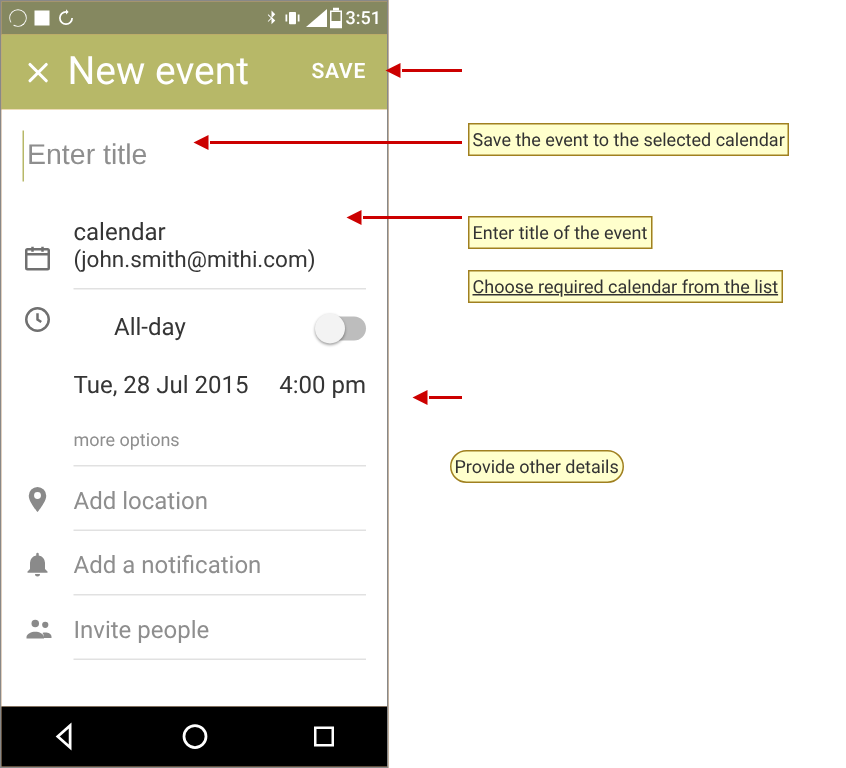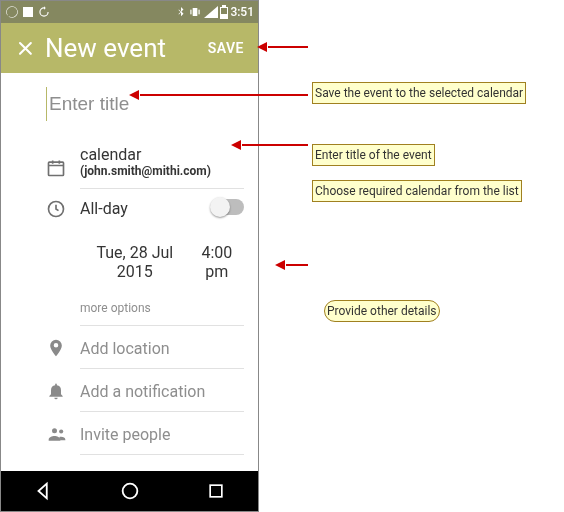--- a/index.html
+++ b/index.html
@@ -38,21 +38,21 @@
     height: 50px;
     background: #b7b868;
     display: flex;
     align-items: center;
     color: #fff;
     padding: 0 10px;
   }
   .titlebar .close { width: 28px; display:flex; align-items:center; justify-content:center; }
   .titlebar .title { flex: 1; font-size: 26px; padding-left: 6px; }
   .titlebar .save { font-size: 14px; font-weight: 600; letter-spacing: 0.5px; padding-right: 4px; }
-  .content { flex: 1; background: #fff; overflow: hidden; padding-left: 31px; }
+  .content { flex: 1; background: #fff; overflow: hidden; }
   .title-input-wrap { padding: 14px 14px 14px 14px; }
   .title-input {
     width: 100%;
     border: none;
     font-size: 19px;
     color: #333;
     padding: 6px 0;
     outline: none;
     border-left: 1px solid #b7b868;
     padding-left: 2px;
@@ -65,27 +65,27 @@
   }
   .row .icon {
     width: 34px;
     color: #707070;
     display: flex;
     justify-content: flex-start;
     padding-top: 2px;
   }
   .row .body { flex: 1; color: #353535; font-size: 16px; }
   .row .body.muted { color: #8e8e8e; }
-  .sub { font-size: 12px; color: #353535; font-weight: bold; }
+  .sub { font-size: 15px; color: #353535; }
   .sep {
     height: 1px; background: #e1e1e1; margin: 0px 14px 0 48px;
   }
   .datetime { display:flex; align-items:center; justify-content:space-between; padding: 10px 14px 10px 48px; font-size:16px; color:#353535;text-align:center;}
   .more { padding: 10px 14px 10px 48px; color:#8e8e8e; font-size:12px;}
-  .allday-row { display:flex; align-items:flex-start; padding: 10px 14px 10px 14px; }
+  .allday-row { display:flex; align-items:flex-end; padding: 10px 14px 10px 14px; gap: 27px; }
   .allday-row .icon { width:34px; color:#707070; }
   .allday-row .lbl { flex:1; font-size:16px; color:#353535; }
   .toggle {
     width: 32px; height: 16px; border-radius: 10px; background:#bdbdbd; position:relative;
   }
   .toggle .knob {
     position:absolute; left:-2px; top:-2px; width:20px; height:20px; border-radius:50%;
     background:#f3f3f3; box-shadow:0 1px 2px rgba(0,0,0,0.4);
   }
   .navbar {
@@ -278,16 +278,16 @@
   </div>
 </div>
 
 <div class="arrow" style="left:268px; top:46px; width:40px;"></div>
 <div class="callout" style="left:312px; top:38px;">Save the event to the selected calendar</div>
 
 <div class="arrow" style="left:140px; top:94px; width:168px;"></div>
 <div class="callout" style="left:312px; top:100px;">Enter title of the event</div>
 
 <div class="arrow" style="left:242px; top:144px; width:66px;"></div>
-<div class="callout" style="left:312px; top:136px;">Choose required calendar from the list</div>
+<div class="callout" style="left:312px; top:136px;text-decoration:underline;">Choose required calendar from the list</div>
 
 <div class="arrow" style="left:286px; top:264px; width:22px;"></div>
-<div class="callout" style="left:324px; top:256px;border-radius:11px;">Provide other details</div>
+<div class="callout" style="left:300px; top:256px;border-radius:11px;">Provide other details</div>
 
 </body></html>

